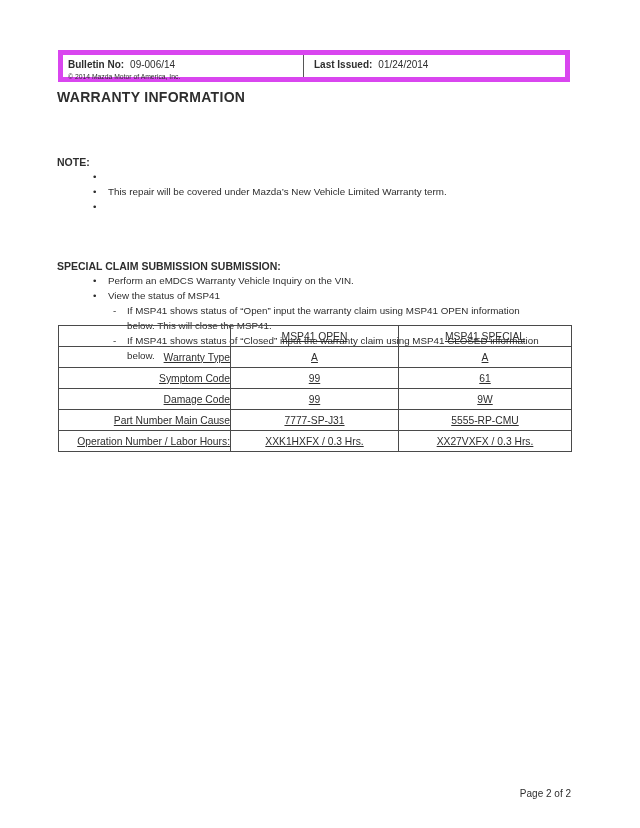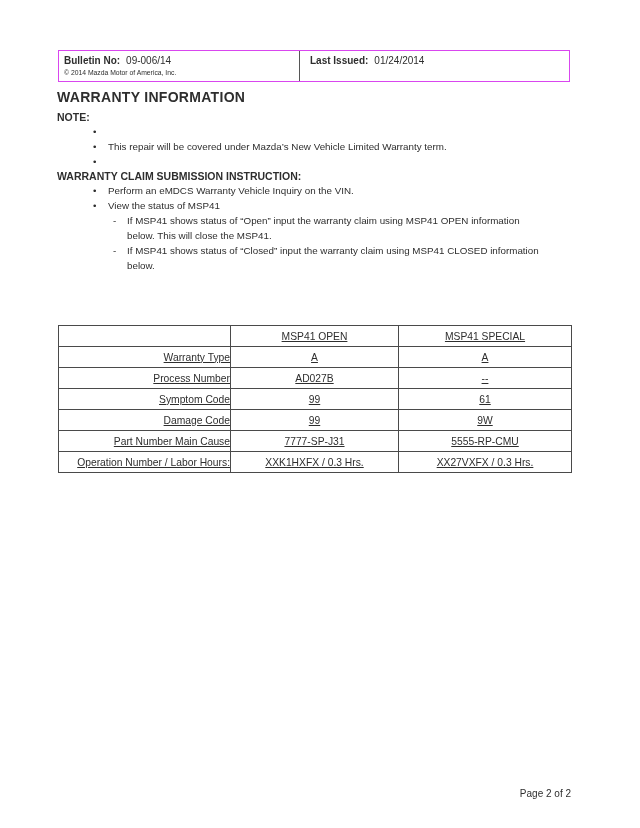--- a/index.html
+++ b/index.html
@@ -11,21 +11,21 @@
     font-family: "Liberation Sans", "DejaVu Sans", sans-serif;
     color: #2e2e2e;
     overflow: hidden;
   }
 
   
   .hdr-box {
     position: absolute;
     left: 58px; top: 50px;
     width: 512px; height: 32px;
-    border: 1px solid #d946ef;
+    border: 5px solid #d946ef;
     display: flex;
     box-sizing: border-box;
     background: #fff;
   }
   .hdr-left {
     width: 240px;
     box-sizing: border-box;
     padding: 4px 6px 0 5px;
   }
   .hdr-right {
@@ -53,20 +53,21 @@
     position: absolute;
     left: 57px; top: 110px;
     width: 522px;
     font-size: 9.8px;
   }
   .sec-label {
     font-size: 10.5px;
     font-weight: bold;
     line-height: 14px;
     white-space: nowrap;
+    margin-top: 45px;
   }
   ul.blist { list-style: none; margin: 0; padding: 0; }
   ul.blist li { display: flex; line-height: 15px; }
   .b-marker { flex: none; width: 15px; padding-left: 36px; }
   .d-marker { flex: none; width: 14px; padding-left: 56px; }
   .b-txt { white-space: pre; }
 
   
   table.claims {
     position: absolute;
@@ -130,21 +131,21 @@
       </li>
       <li>
         <span class="b-marker">•</span>
         <span class="b-txt">This repair will be covered under Mazda’s New Vehicle Limited Warranty term.</span>
       </li>
       <li>
         <span class="b-marker">•</span>
       </li>
     </ul>
 
-    <div class="sec-label">WARRANTY CLAIM SUBMISSION INSTRUCTION:</div>
+    <div class="sec-label">SPECIAL CLAIM SUBMISSION SUBMISSION:</div>
     <ul class="blist">
       <li>
         <span class="b-marker">•</span>
         <span class="b-txt">Perform an eMDCS Warranty Vehicle Inquiry on the VIN.</span>
       </li>
       <li>
         <span class="b-marker">•</span>
         <span class="b-txt">View the status of MSP41</span>
       </li>
       <li>
@@ -171,25 +172,20 @@
         <td class="lbl"></td>
         <td class="val">MSP41 OPEN</td>
         <td class="val">MSP41 SPECIAL</td>
       </tr>
       <tr>
         <td class="lbl">Warranty Type</td>
         <td class="val">A</td>
         <td class="val">A</td>
       </tr>
       <tr>
-        <td class="lbl">Process Number</td>
-        <td class="val">AD027B</td>
-        <td class="val">--</td>
-      </tr>
-      <tr>
         <td class="lbl">Symptom Code</td>
         <td class="val">99</td>
         <td class="val">61</td>
       </tr>
       <tr>
         <td class="lbl">Damage Code</td>
         <td class="val">99</td>
         <td class="val">9W</td>
       </tr>
       <tr>

